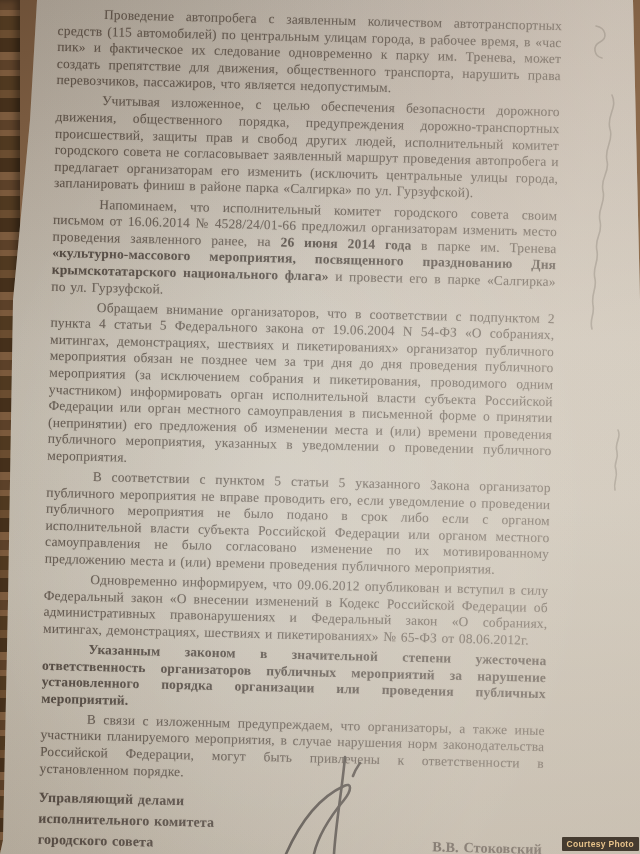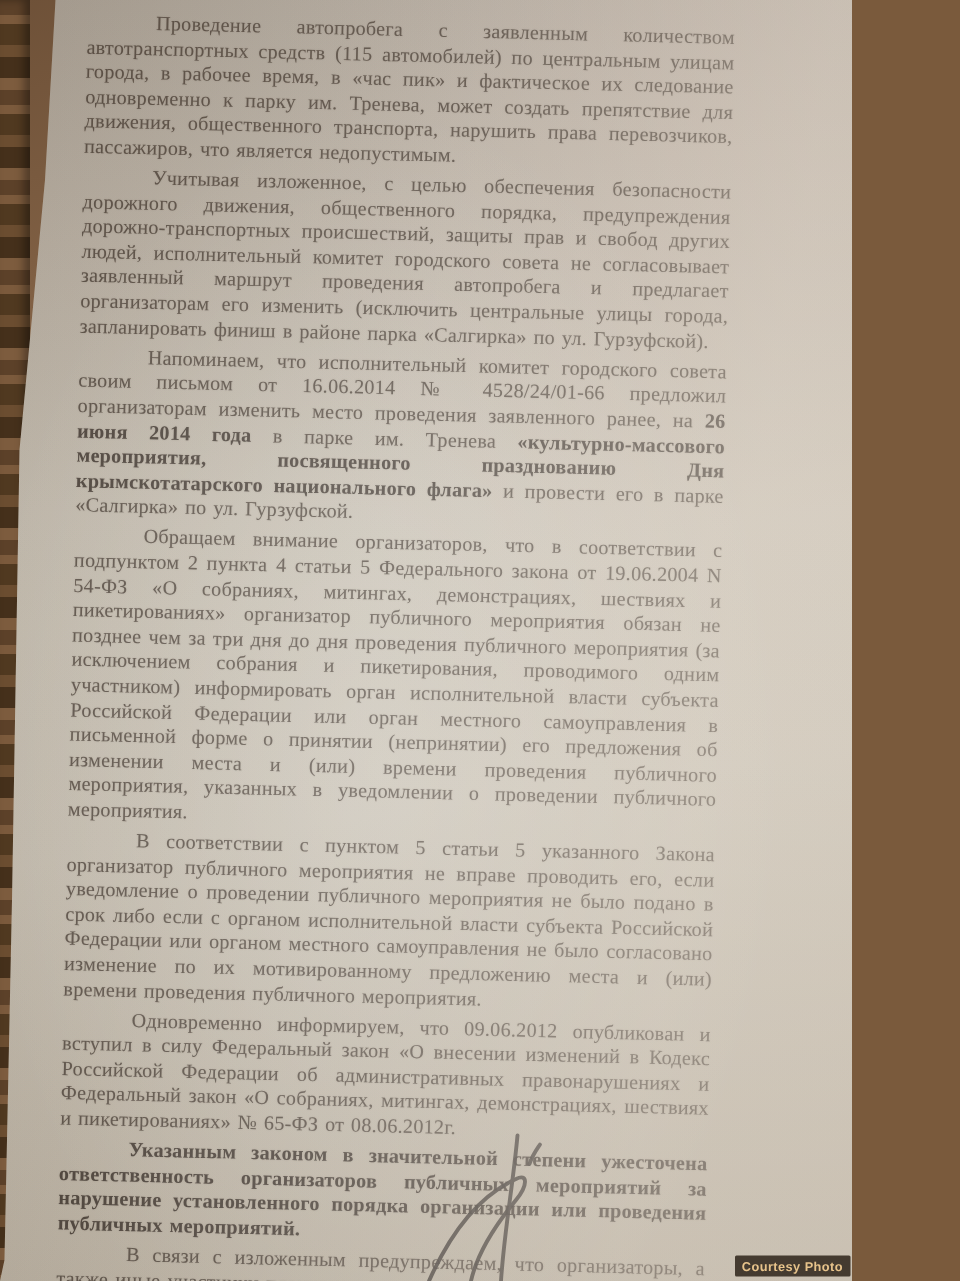--- a/index.html
+++ b/index.html
@@ -1,17 +1,17 @@
 <!DOCTYPE html>
 <html><head>
 <meta charset="utf-8">
 <style>
   html,body{margin:0;padding:0;}
   body{width:640px;height:854px;overflow:hidden;background:#7a5a3c;}
-  .frame{position:relative;width:568px;height:854px;overflow:hidden;
+  .frame{position:relative;width:640px;height:854px;overflow:hidden;
          font-family:"Liberation Serif","DejaVu Serif",serif;}
   
   .bg{position:absolute;inset:0;
       background:linear-gradient(160deg,#6e5138 0%,#8a684a 30%,#967553 60%,#8f6e4e 100%);}
   
   .torn-strip{position:absolute;left:0;top:0;width:20px;height:854px;
       background:repeating-linear-gradient(to bottom,
         #5c4129 0 10px,#7b5a3c 10px 16px,#503920 16px 30px,#6b4d30 30px 38px,
         #45301b 38px 52px,#7d5c3e 52px 60px);
       box-shadow:inset -4px 0 6px rgba(0,0,0,.35);}

